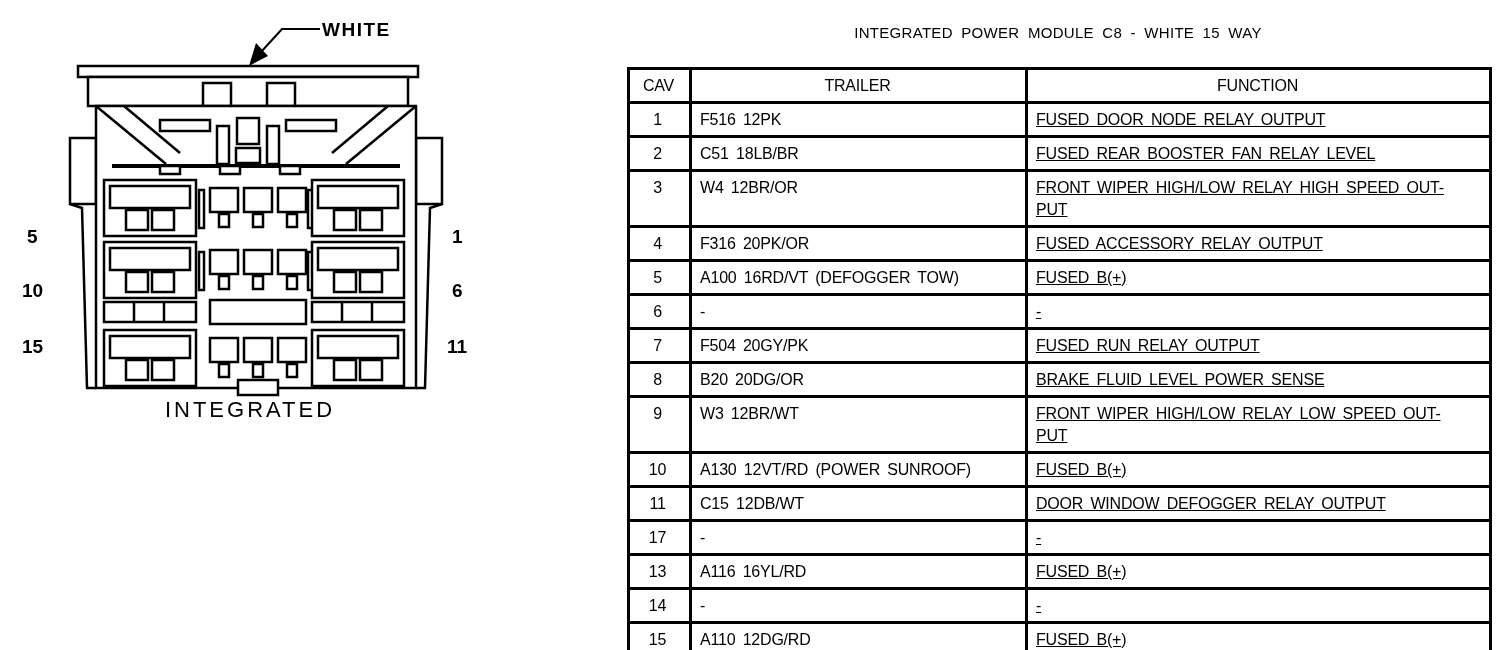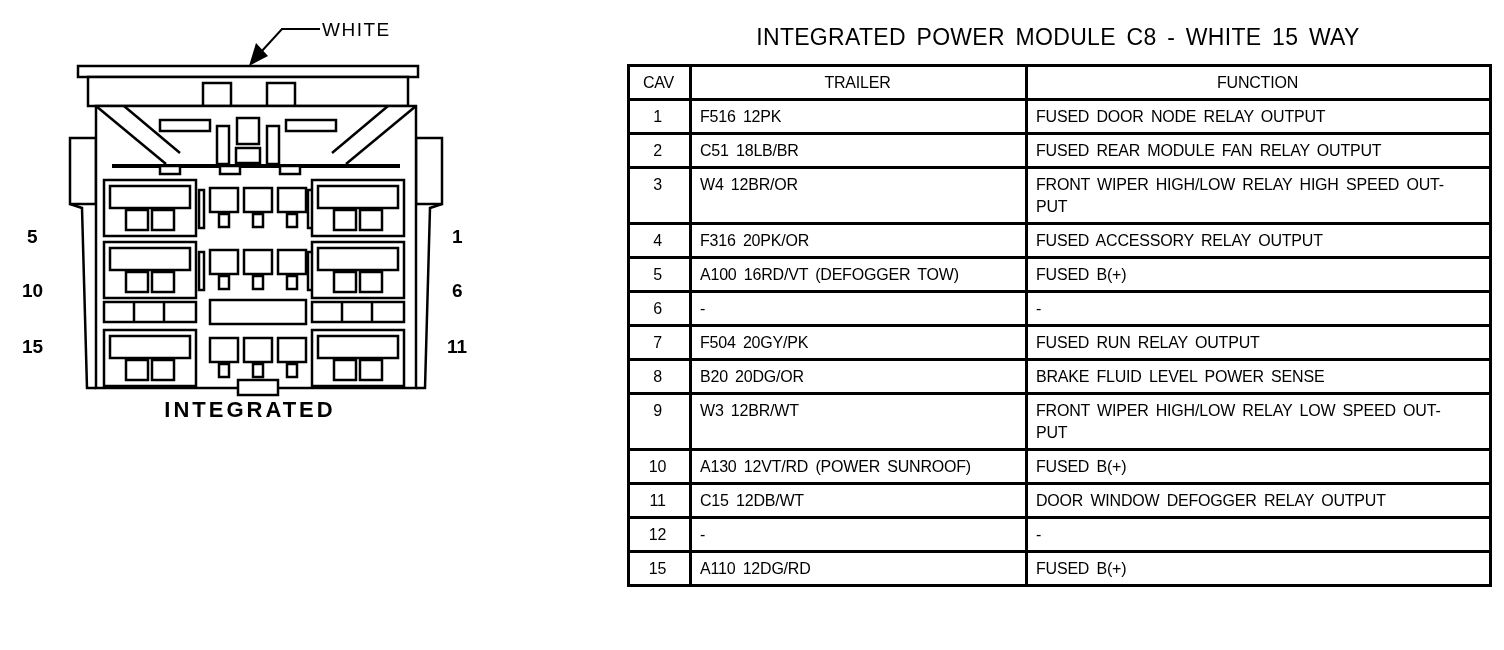--- a/index.html
+++ b/index.html
@@ -31,56 +31,56 @@
     position: absolute;
     left: 0; top: 0;
     width: 540px; height: 120px;
     pointer-events: none;
   }
   .white-label {
     position: absolute;
     left: 322px; top: 19px;
     font-size: 19px;
     letter-spacing: 1.5px;
-    font-weight: normal;
+    font-weight: bold;
   }
   .pin-label {
     position: absolute;
     font-size: 19px;
     font-weight: bold;
   }
   .pin-l5  { left: 27px;  top: 226px; }
   .pin-l10 { left: 22px;  top: 280px; }
   .pin-l15 { left: 22px;  top: 336px; }
   .pin-r1  { left: 452px; top: 226px; }
   .pin-r6  { left: 452px; top: 280px; }
   .pin-r11 { left: 447px; top: 336px; }
   .caption {
     position: absolute;
     left: 105px; top: 394px;
     width: 290px;
     text-align: center;
-    font-weight: bold;
+    font-weight: normal;
     font-size: 22px;
     letter-spacing: 3px;
     line-height: 32px;
   }
 
   
   .pinout {
     position: absolute;
     left: 627px; top: 24px;
     width: 862px;
   }
   .pinout-title {
     text-align: center;
-    font-size: 23px;
+    font-size: 15px;
     letter-spacing: 0.3px;
     word-spacing: 4px;
-    margin: 0 0 13px 0;
+    margin: 0 0 26px 0;
   }
   table.pinout-table {
     border-collapse: collapse;
     width: 862px;
     table-layout: fixed;
   }
   .pinout-table th, .pinout-table td {
     border: 3px solid #000;
     font-size: 16px;
     font-weight: normal;
@@ -89,21 +89,21 @@
     word-spacing: 3px;
     padding: 5px 6px 4px 8px;
     vertical-align: top;
     overflow: hidden;
   }
   .pinout-table th { text-align: center; padding-left: 4px; }
   .col-cav { width: 62px; }
   .col-circuit { width: 336px; }
   .col-function { width: 464px; }
   td.cav-cell { text-align: center; padding-left: 2px; }
-  td.fn-cell { white-space: pre-line; }
+  td.fn-cell { white-space: pre-line; text-decoration: underline; }
 </style>
 </head>
 <body>
 
 <div class="figure">
 
   <svg class="leader" viewBox="0 0 540 120">
     <polyline points="320,29 282,29 261,52" fill="none" stroke="#000" stroke-width="2"></polyline>
     <polygon points="249,66 268,56 256,43" fill="#000"></polygon>
   </svg>
@@ -232,21 +232,21 @@
     </thead>
     <tbody>
         <tr>
           <td class="cav-cell">1</td>
           <td class="circuit-cell">F516 12PK</td>
           <td class="fn-cell">FUSED DOOR NODE RELAY OUTPUT</td>
         </tr>
         <tr>
           <td class="cav-cell">2</td>
           <td class="circuit-cell">C51 18LB/BR</td>
-          <td class="fn-cell">FUSED REAR MODULE FAN RELAY OUTPUT</td>
+          <td class="fn-cell">FUSED REAR BOOSTER FAN RELAY LEVEL</td>
         </tr>
         <tr>
           <td class="cav-cell">3</td>
           <td class="circuit-cell">W4 12BR/OR</td>
           <td class="fn-cell">FRONT WIPER HIGH/LOW RELAY HIGH SPEED OUT-
 PUT</td>
         </tr>
         <tr>
           <td class="cav-cell">4</td>
           <td class="circuit-cell">F316 20PK/OR</td>
@@ -282,21 +282,31 @@
           <td class="cav-cell">10</td>
           <td class="circuit-cell">A130 12VT/RD (POWER SUNROOF)</td>
           <td class="fn-cell">FUSED B(+)</td>
         </tr>
         <tr>
           <td class="cav-cell">11</td>
           <td class="circuit-cell">C15 12DB/WT</td>
           <td class="fn-cell">DOOR WINDOW DEFOGGER RELAY OUTPUT</td>
         </tr>
         <tr>
-          <td class="cav-cell">12</td>
+          <td class="cav-cell">17</td>
+          <td class="circuit-cell">-</td>
+          <td class="fn-cell">-</td>
+        </tr>
+        <tr>
+          <td class="cav-cell">13</td>
+          <td class="circuit-cell">A116 16YL/RD</td>
+          <td class="fn-cell">FUSED B(+)</td>
+        </tr>
+        <tr>
+          <td class="cav-cell">14</td>
           <td class="circuit-cell">-</td>
           <td class="fn-cell">-</td>
         </tr>
         <tr>
           <td class="cav-cell">15</td>
           <td class="circuit-cell">A110 12DG/RD</td>
           <td class="fn-cell">FUSED B(+)</td>
         </tr>
       </tbody>
   </table>

